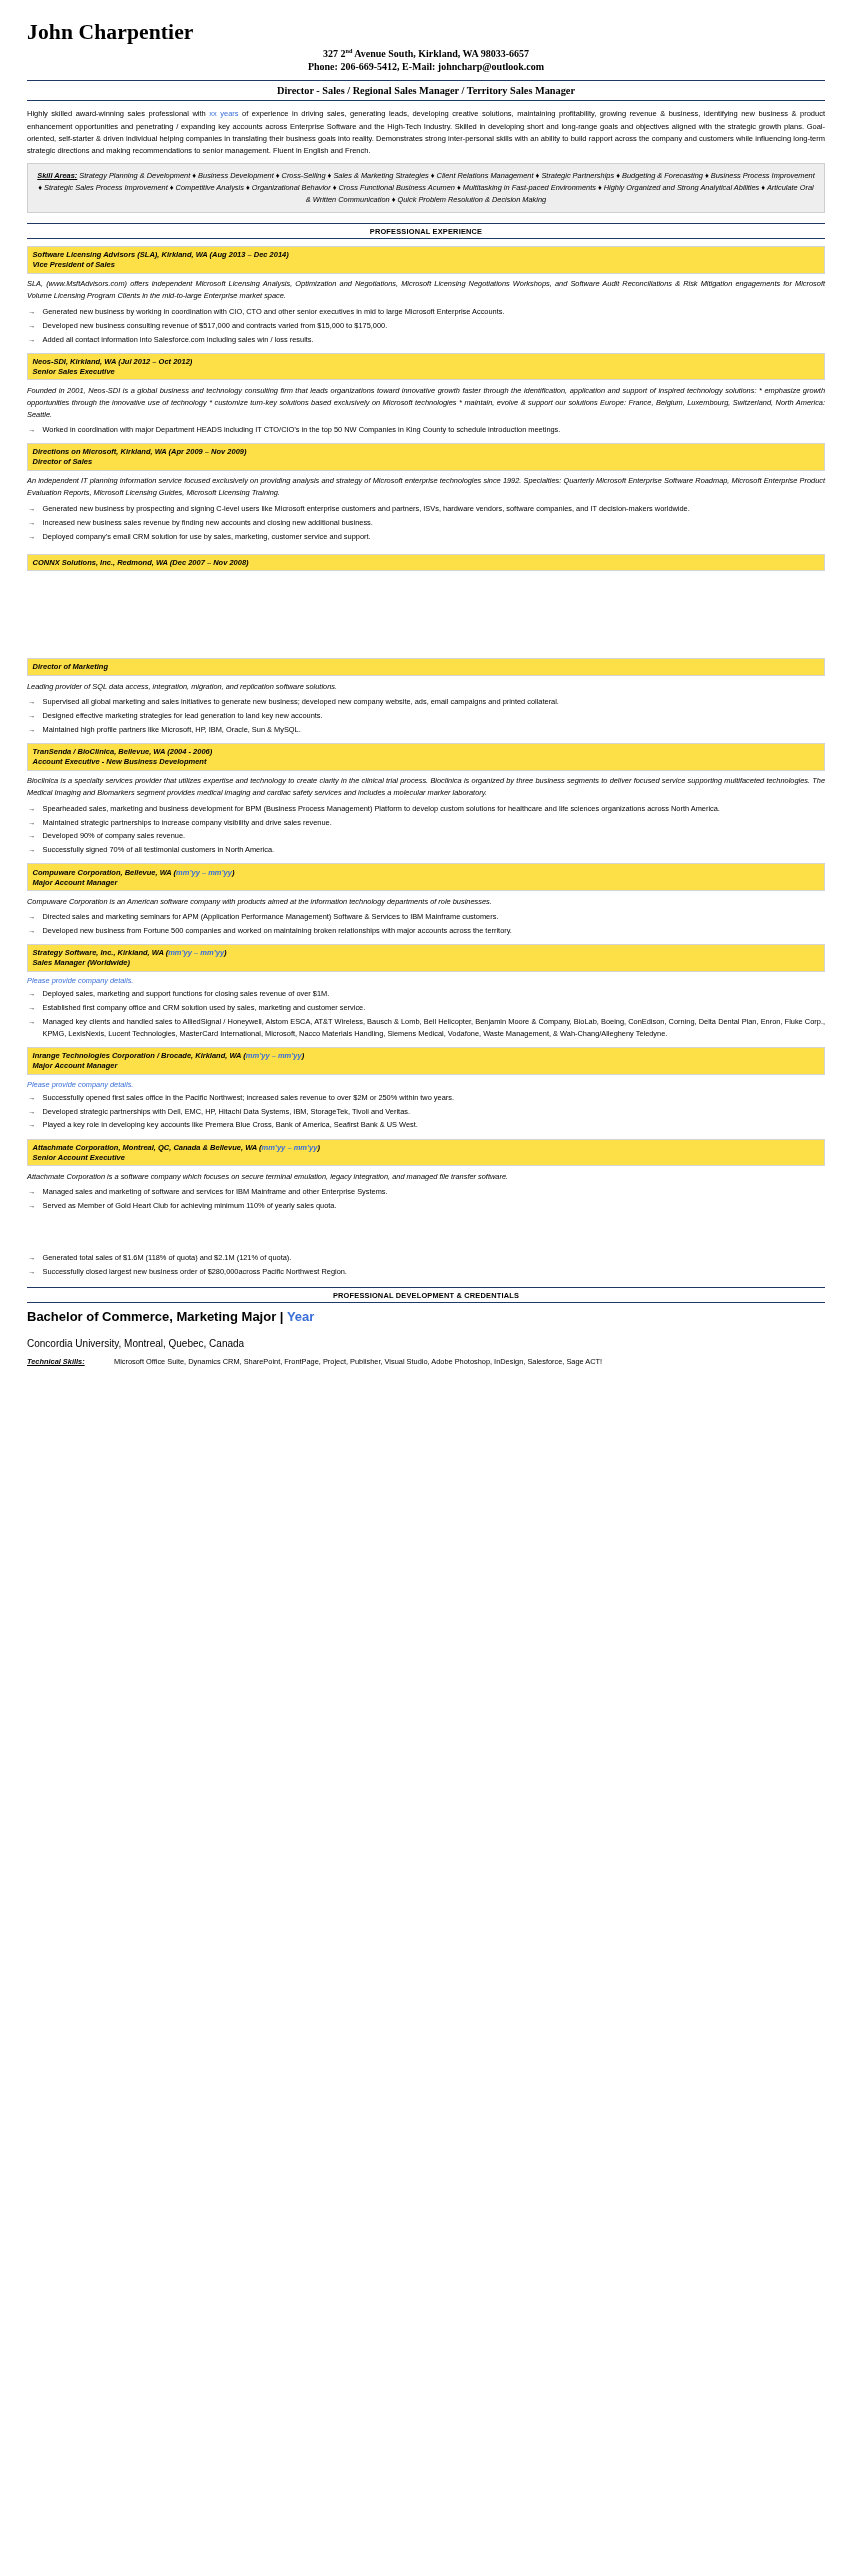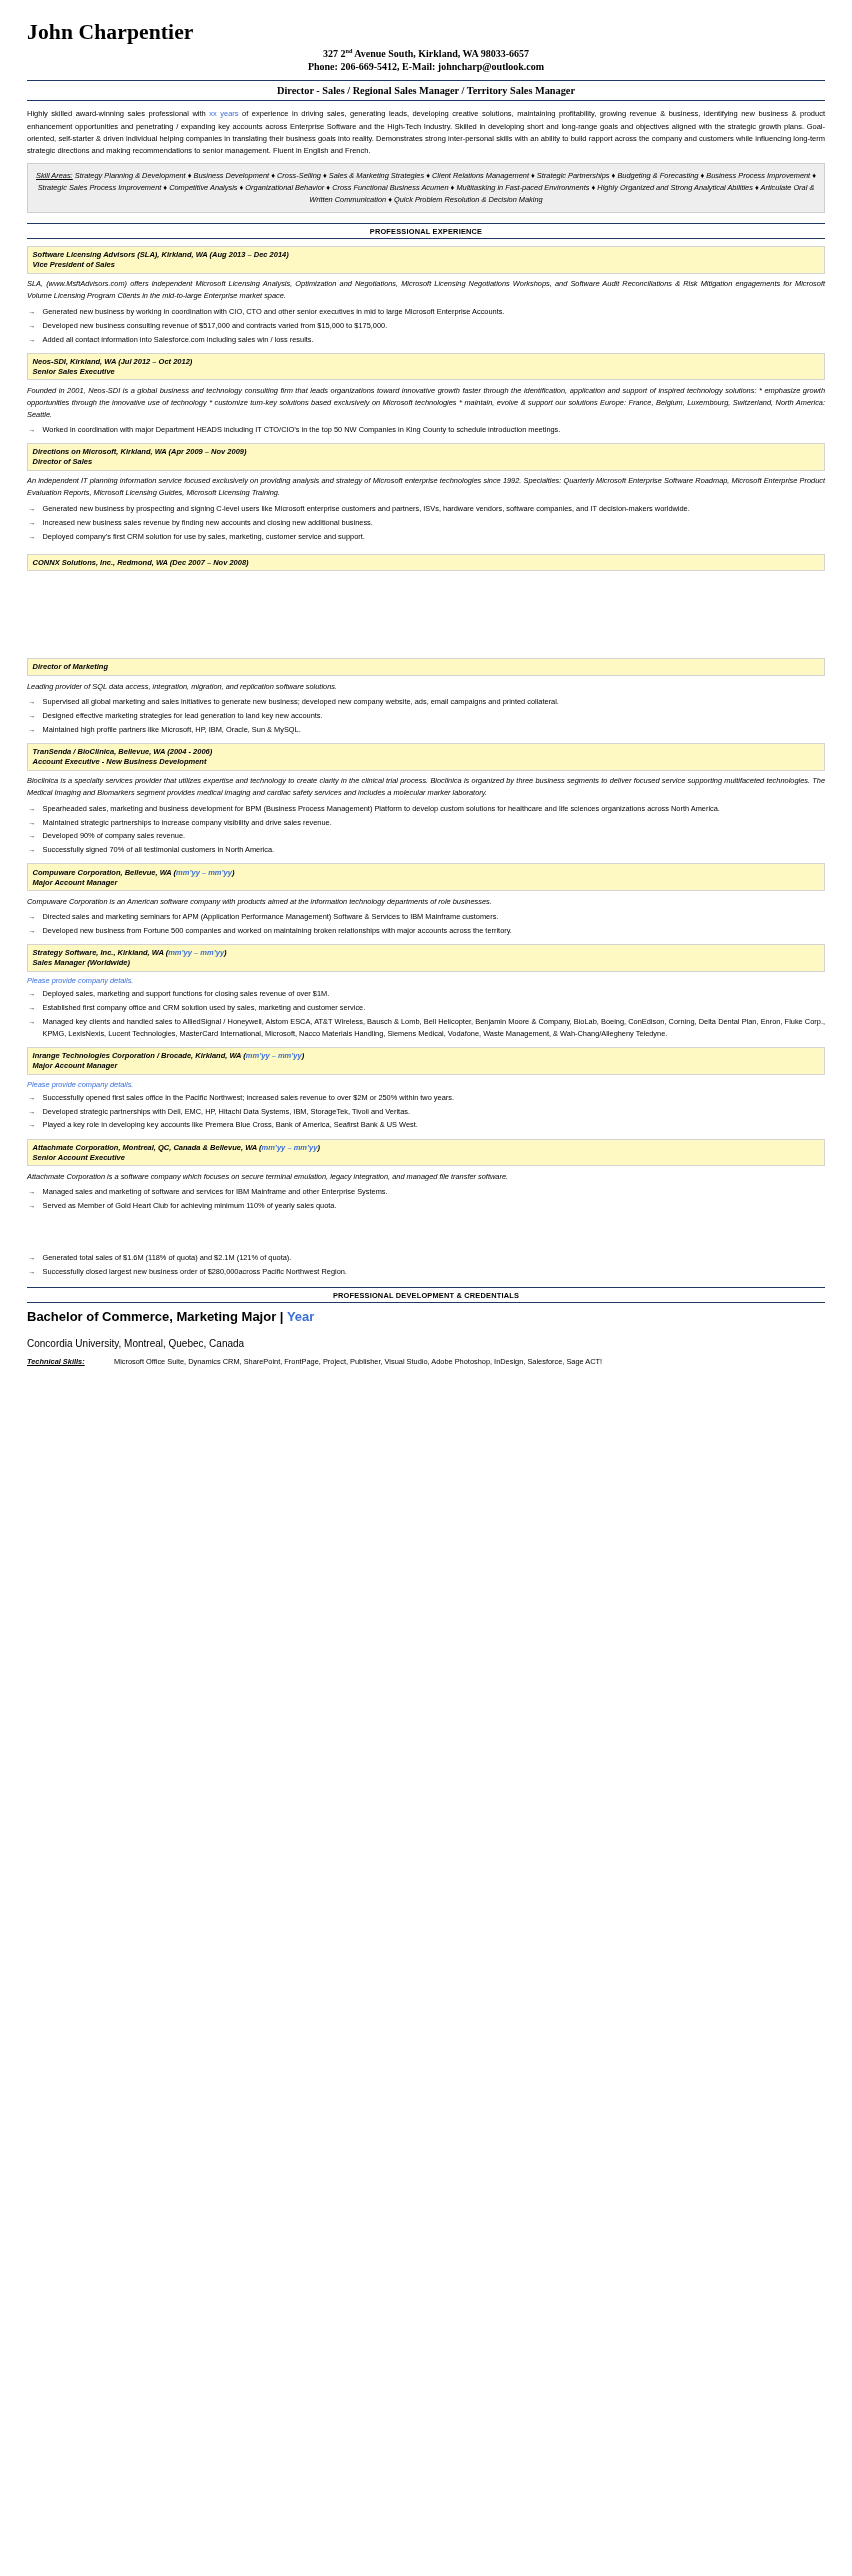--- a/index.html
+++ b/index.html
@@ -57,21 +57,21 @@
   }
   .link { color: #3a6fd8; }
   
   .skillbox {
     background: #eeeeee;
     border: 0.5px solid #cfcfcf;
     padding: 5.7px 7.2px 6.2px 7.2px;
     margin: 3.1px 0 10.3px 0;
   }
   .skillbox .lead {
-    font-weight: normal;
+    font-weight: bold;
     font-style: italic;
     text-decoration: underline;
   }
   .skillbox .body {
     font-size: 7.4px;
     line-height: 1.62;
     text-align: center;
     font-style: italic;
   }
   
@@ -81,21 +81,21 @@
     text-align: center;
     font-size: 7.4px;
     font-weight: bold;
     letter-spacing: 0.2px;
     padding: 2.6px 0 2.1px 0;
   }
   .sec-rule-b { border-top: 0.7px solid #1f3864; }
   
   .job { margin: 7.2px 0 0 0; }
   .job-bar {
-    background: #fef9c3;
+    background: #fde047;
     border: 0.5px solid #d3d3d3;
     padding: 3.1px 4.6px 3.6px 4.6px;
   }
   .job-co {
     font-size: 7.5px;
     font-weight: bold;
     font-style: italic;
   }
   .job-role {
     font-size: 7.5px;
@@ -212,21 +212,21 @@
 
   <div class="job">
     <div class="job-bar">
       <div class="job-co">Directions on Microsoft, Kirkland, WA (Apr 2009 – Nov 2009)</div>
       <div class="job-role">Director of Sales</div>
     </div>
     <div class="job-desc">An independent IT planning information service focused exclusively on providing analysis and strategy of Microsoft enterprise technologies since 1992. Specialties: Quarterly Microsoft Enterprise Software Roadmap, Microsoft Enterprise Product Evaluation Reports, Microsoft Licensing Guides, Microsoft Licensing Training.</div>
     <ul class="arrows">
       <li><span class="ar">→</span><span>Generated new business by prospecting and signing C-level users like Microsoft enterprise customers and partners, ISVs, hardware vendors, software companies, and IT decision-makers worldwide.</span></li>
       <li><span class="ar">→</span><span>Increased new business sales revenue by finding new accounts and closing new additional business.</span></li>
-      <li><span class="ar">→</span><span>Deployed company’s first CRM solution for use by sales, marketing, customer service and support.</span></li>
+      <li><span class="ar">→</span><span>Deployed company’s email CRM solution for use by sales, marketing, customer service and support.</span></li>
     </ul>
   </div>
 
   <div class="job" style="margin-top:11.3px;">
     <div class="job-bar">
       <div class="job-co">CONNX Solutions, Inc., Redmond, WA (Dec 2007 – Nov 2008)</div>
     </div>
   </div>
 
   <div class="spacer-xl"></div>

